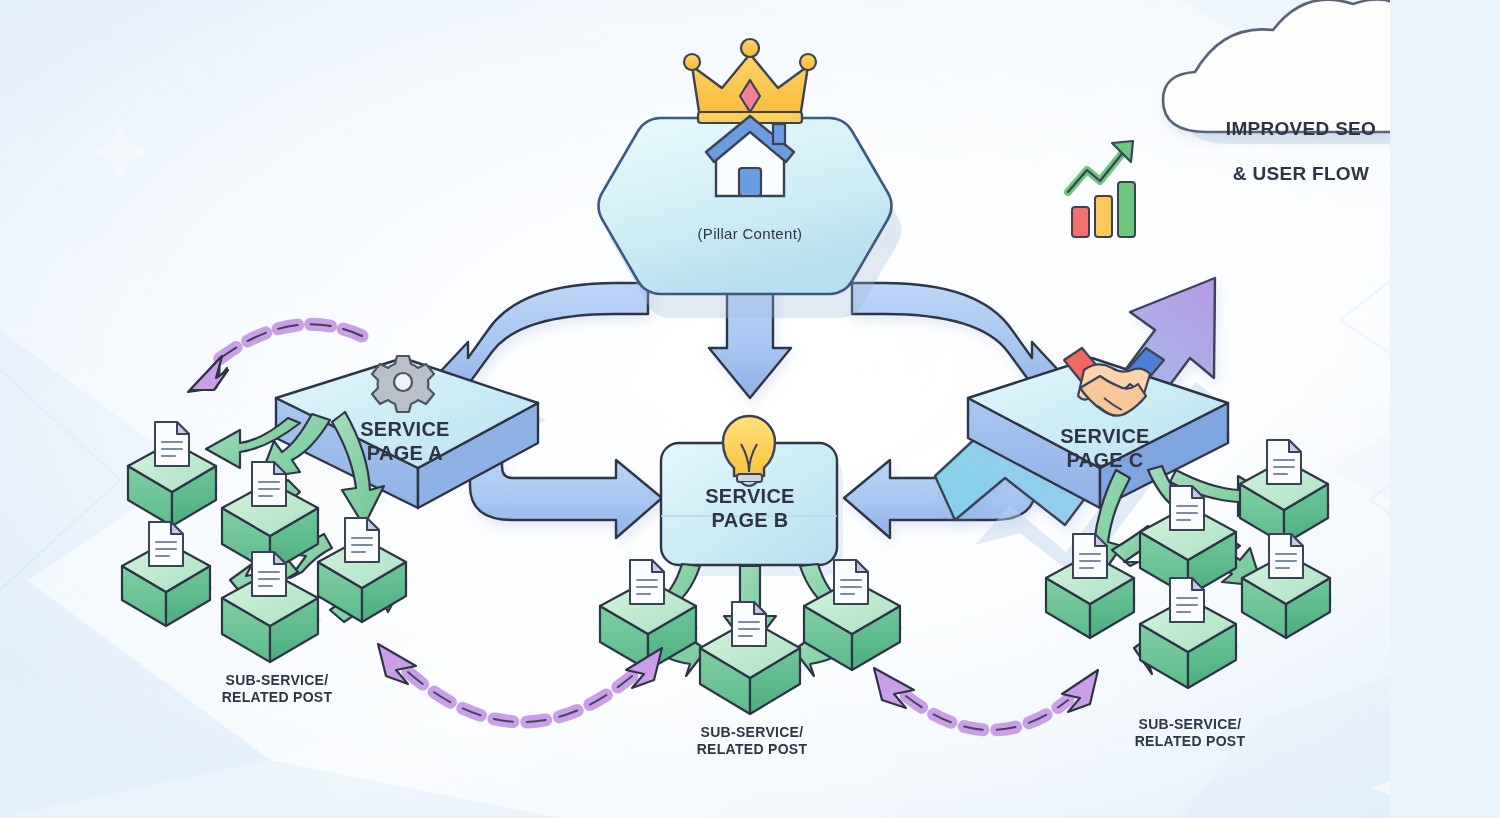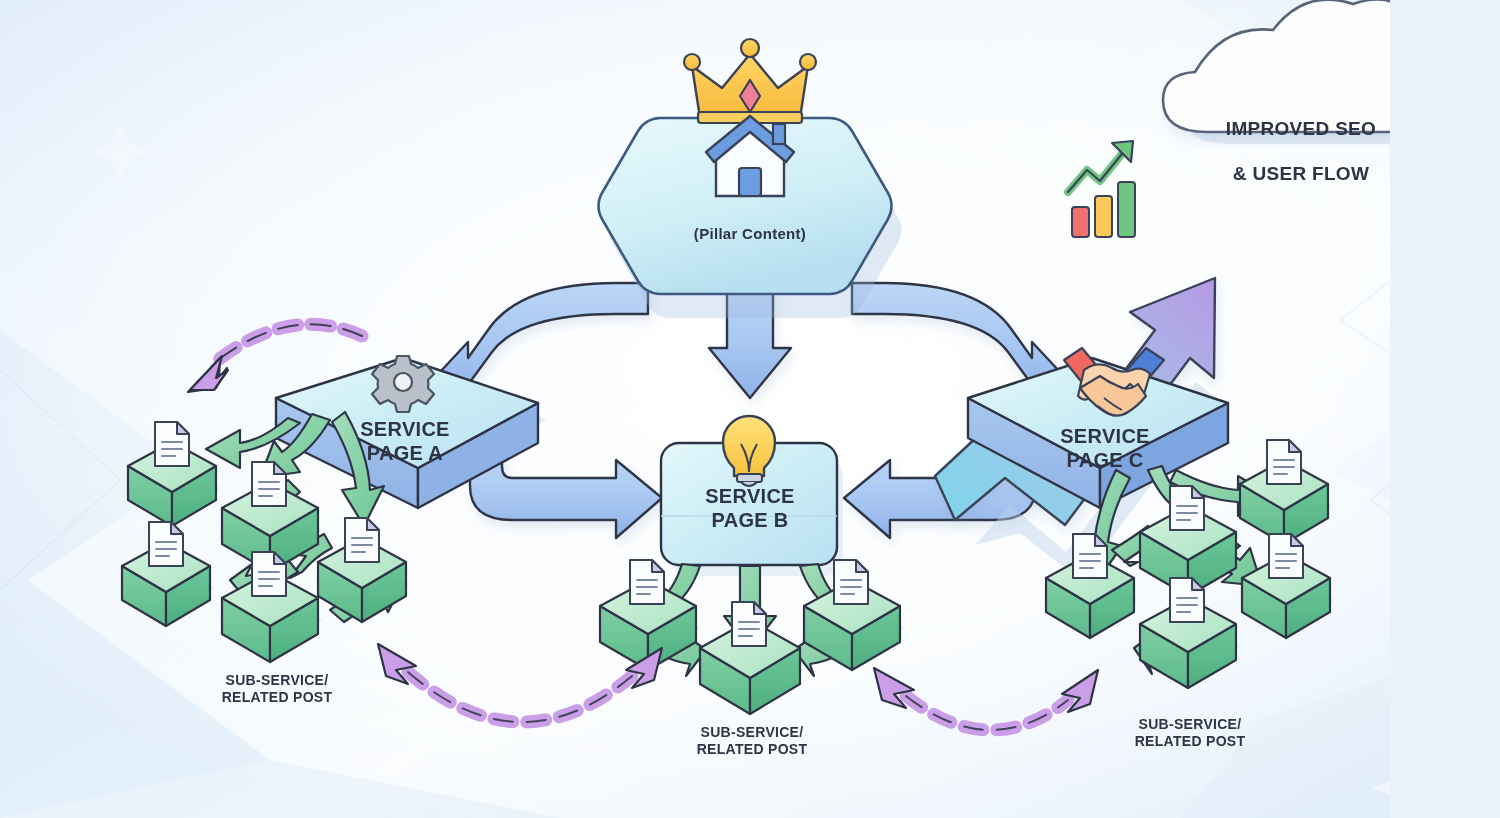--- a/index.html
+++ b/index.html
@@ -25,21 +25,21 @@
     position: absolute;
     text-align: center;
     color: #2e3445;
     font-weight: bold;
     letter-spacing: 0.3px;
     line-height: 1.18;
     pointer-events: none;
     white-space: pre-line;
   }
   .lbl-node  { font-size: 20px; }
-  .lbl-node2 { font-size: 15px; font-weight: bold; }
+  .lbl-node2 { font-size: 15px; font-weight: normal; }
   .lbl-sub   { font-size: 14px; }
   .lbl-cloud { font-size: 19px; }
 </style>
 </head>
 <body>
 
 <div id="stage">
 
   <svg id="bg-svg" viewBox="0 0 1500 818">
     <defs>

